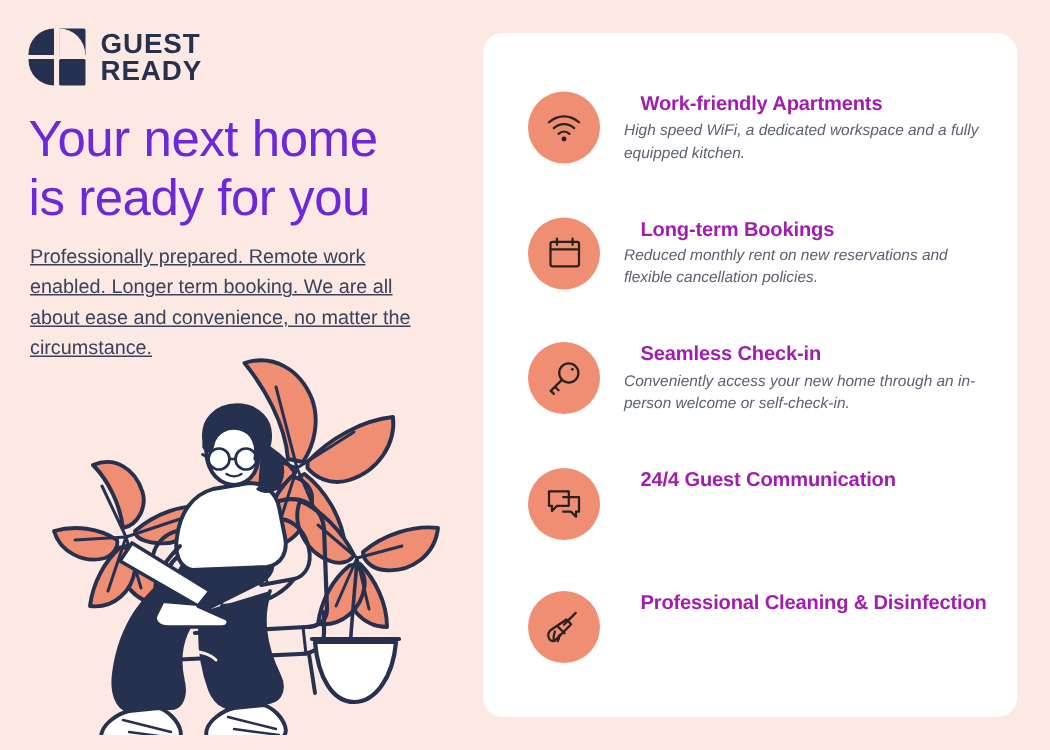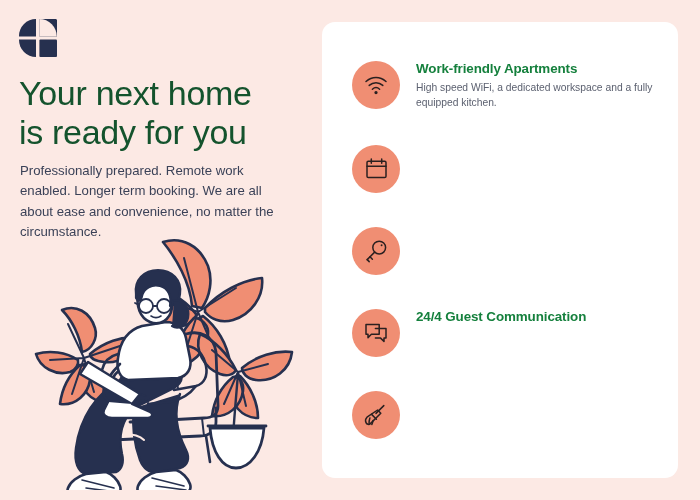--- a/index.html
+++ b/index.html
@@ -40,32 +40,33 @@
   }
 
   .headline {
     position:absolute;
     left:19px; top:74px;
     width:290px;
     font-size:34px;
     font-weight:300;
     line-height:1.16;
     letter-spacing:-0.3px;
-    color:#14532d;
+    color:#6d28d9;
     white-space:pre-line;
   }
 
   .subcopy {
     position:absolute;
     left:20px; top:161px;
     width:272px;
     font-size:13.2px;
     font-weight:400;
     line-height:1.55;
     color:#3B4258;
+    text-decoration:underline;
   }
 
   .illustration {
     position:absolute;
     left:24px; top:222px;
     width:296px; height:268px;
   }
 
   
   .card {
@@ -101,45 +102,51 @@
     align-items:center;
     justify-content:center;
     margin-top:1px;
   }
   .feature-icon svg { display:block; }
 
   .feature-text { padding-top:1px; min-width:0; }
   .feature-title {
     font-size:13.4px;
     font-weight:bold;
-    color:#15803d;
+    color:#a21caf;
     letter-spacing:-0.1px;
     line-height:1.25;
     margin-bottom:3px;
+    margin-left:11px;
   }
   .feature-desc {
     font-size:10.3px;
     font-weight:400;
     color:#5C6170;
     line-height:1.45;
+    font-style:italic;
   }
 </style>
 </head>
 <body>
 
 <div class="left-col">
 
   <div class="brand">
     <svg class="brand-mark" viewBox="0 0 40 40">
       <path d="M18 1 A17 17 0 0 0 1 18 L1 18.6 L18 18.6 Z" fill="#26304F"></path>
       <path d="M21.4 1 L38 1 A1.6 1.6 0 0 1 39 2 L39 18.6 L21.4 18.6 A1 1 0 0 1 21.4 18 Z" fill="#26304F"></path>
       <path d="M21.4 1 A17.4 17.4 0 0 1 38.8 18.6 L21.4 18.6 Z" fill="#FCE9E4"></path>
       <path d="M1 21.4 L18 21.4 L18 39 A17 17 0 0 1 1 22 Z" fill="#26304F"></path>
       <path d="M22.4 21.4 L38 21.4 A1 1 0 0 1 39 22.4 L39 38 A1 1 0 0 1 38 39 L22.4 39 A1 1 0 0 1 21.4 38 L21.4 22.4 A1 1 0 0 1 22.4 21.4 Z" fill="#26304F"></path>
     </svg>
+    <div class="brand-words">
+      <span class="brand-word">GUEST</span>
+      <span class="brand-word">READY</span>
+    </div>
   </div>
 
   <h1 class="headline">Your next home
 is ready for you</h1>
 
   <p class="subcopy">Professionally prepared. Remote work enabled. Longer term booking. We are all about ease and convenience, no matter the circumstance.</p>
 
   <svg class="illustration" viewBox="0 0 296 268">
     <g fill="none" stroke="#26304F" stroke-width="2.6" stroke-linecap="round" stroke-linejoin="round">
 
@@ -247,32 +254,40 @@
 
     <div class="feature">
       <div class="feature-icon">
         <svg width="25" height="25" viewBox="0 0 25 25" fill="none" stroke="#2A2020" stroke-width="1.5" stroke-linecap="round" stroke-linejoin="round">
           <rect x="3" y="5.2" width="19" height="16.3" rx="1.3"></rect>
           <path d="M3 10.2 L22 10.2"></path>
           <path d="M7.3 3 L7.3 7.2"></path>
           <path d="M17.7 3 L17.7 7.2"></path>
         </svg>
       </div>
+      <div class="feature-text">
+        <div class="feature-title">Long-term Bookings</div>
+        <div class="feature-desc">Reduced monthly rent on new reservations and flexible cancellation policies.</div>
+      </div>
     </div>
 
     <div class="feature">
       <div class="feature-icon">
         <svg width="26" height="26" viewBox="0 0 26 26" fill="none" stroke="#2A2020" stroke-width="1.5" stroke-linecap="round" stroke-linejoin="round">
           <circle cx="16.2" cy="9.6" r="6.4"></circle>
           <circle cx="18.6" cy="7.2" r="0.95" fill="#2A2020" stroke="none"></circle>
           <path d="M11.7 14.1 L4.2 21.6"></path>
           <path d="M7.0 18.8 L9.4 21.2"></path>
           <path d="M4.2 21.6 L6.2 23.6"></path>
         </svg>
       </div>
+      <div class="feature-text">
+        <div class="feature-title">Seamless Check-in</div>
+        <div class="feature-desc">Conveniently access your new home through an in-person welcome or self-check-in.</div>
+      </div>
     </div>
 
     <div class="feature">
       <div class="feature-icon">
         <svg width="26" height="26" viewBox="0 0 26 26" fill="none" stroke="#2A2020" stroke-width="1.5" stroke-linecap="round" stroke-linejoin="round">
           <path d="M3 4.5 L16.2 4.5 L16.2 14.2 L8.4 14.2 L5.0 17.6 L5.0 14.2 L3 14.2 Z"></path>
           <path d="M12.4 8.4 L23 8.4 L23 18.1 L21 18.1 L21 21.5 L17.6 18.1 L12.4 18.1"></path>
         </svg>
       </div>
       <div class="feature-text">
@@ -284,17 +299,18 @@
       <div class="feature-icon">
         <svg width="26" height="26" viewBox="0 0 26 26" fill="none" stroke="#2A2020" stroke-width="1.5" stroke-linecap="round" stroke-linejoin="round">
           <path d="M20.8 3.6 L13.0 11.4"></path>
           <path d="M14.6 8.0 L17.8 11.2 L7.4 21.6 C6.0 23.0 3.8 22.4 3.0 20.6 C2.2 18.8 2.6 16.6 4.0 15.2 Z"></path>
           <path d="M8.6 12.4 L13.4 17.2"></path>
           <path d="M6.9 16.0 C6.2 18.0 5.9 20.0 6.1 21.9"></path>
           <path d="M10.0 18.5 C9.8 20.2 9.4 21.6 8.8 22.5"></path>
         </svg>
       </div>
       <div class="feature-text">
+        <div class="feature-title">Professional Cleaning &amp; Disinfection</div>
       </div>
     </div>
 
   </div>
 </div>
 
 </body></html>

